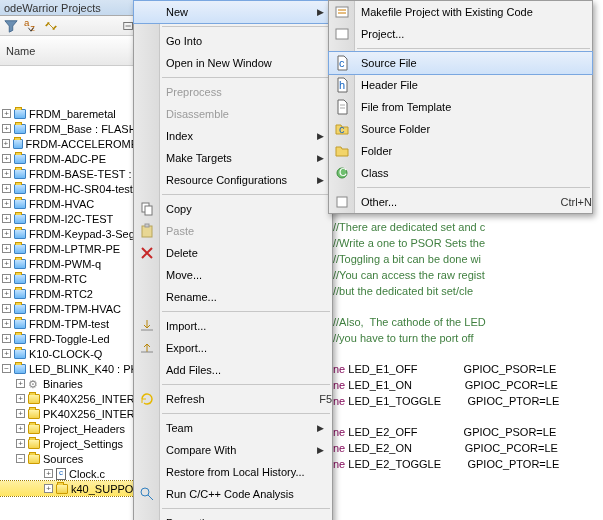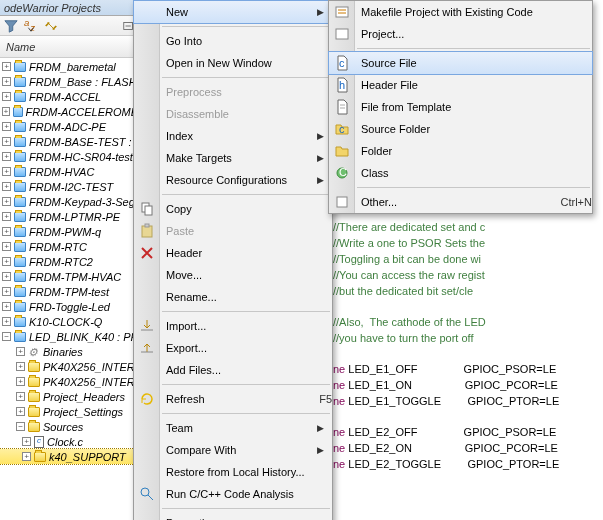--- a/index.html
+++ b/index.html
@@ -1,32 +1,32 @@
 <!DOCTYPE html>
 <html><head>
 <meta charset="utf-8">
 <style>
 * { margin: 0; padding: 0; box-sizing: border-box; font-family: "Segoe UI", Tahoma, sans-serif; font-size: 11px; }
 body { background: #fff; width: 603px; height: 520px; overflow: hidden; position: relative; }
 
 
-.explorer { position: absolute; left: 0; top: 0; width: 161px; height: 520px; border-right: 1px solid #ccc; background: #fff; font-style: italic; }
+.explorer { position: absolute; left: 0; top: 0; width: 161px; height: 520px; border-right: 1px solid #ccc; background: #fff; }
 .panel-header { background: linear-gradient(#d6e4f3, #c5d9ee); height: 16px; display: flex; align-items: center; padding: 0 4px; border-bottom: 1px solid #aaa; }
 .panel-header span { font-weight: normal; color: #333; }
 .panel-header .close-x { margin-left: auto; color: #555; cursor: default; }
 
 .toolbar { height: 20px; background: linear-gradient(#f9f9f9,#ececec); border-bottom: 1px solid #ccc; display: flex; align-items: center; padding: 0 4px; gap: 6px; }
 .toolbar .ico { width: 14px; height: 14px; display: inline-block; }
 
-.col-header { height: 22px; background: linear-gradient(#fefefe,#e9e9e9); border-bottom: 1px solid #ccc; display: flex; align-items: center; padding: 0 6px; color: #333; }
-
-.tree { padding: 1px 0; overflow: hidden; }
+.col-header { height: 30px; background: linear-gradient(#fefefe,#e9e9e9); border-bottom: 1px solid #ccc; display: flex; align-items: center; padding: 0 6px; color: #333; }
+
+.tree { padding: 1px 0; overflow: hidden; margin-top: 39px; }
 .tree-item { display: flex; align-items: center; height: 15px; padding-left: 2px; white-space: nowrap; color: #000; }
 .tree-item.indent1 { padding-left: 16px; }
-.tree-item.indent2 { padding-left: 22px; }
+.tree-item.indent2 { padding-left: 44px; }
 .expander { width: 9px; height: 9px; border: 1px solid #888; background: #fff; color: #555; font-size: 8px; line-height: 7px; text-align: center; margin-right: 3px; }
 .expander.minus::before { content: "−"; }
 .expander.plus::before { content: "+"; }
 .folder-icon { width: 12px; height: 10px; background: linear-gradient(#fff3a6, #f3d34b); border: 1px solid #cc9a00; border-radius: 1px; margin-right: 3px; position: relative; }
 .folder-icon.closed::before { content: ""; position: absolute; top: -3px; left: 0; width: 5px; height: 2px; background: #f3d34b; border: 1px solid #cc9a00; border-bottom: none; }
 .folder-icon.proj { background: linear-gradient(#c2e3ff,#6db8f5); border-color: #3c82c4; }
 .bin-icon { width: 12px; height: 12px; display: inline-block; margin-right: 3px; color: #888; }
 .c-file-icon { width: 10px; height: 12px; background: #fff; border: 1px solid #6a6a6a; margin-right: 3px; position: relative; }
 .c-file-icon::after { content: "c"; position: absolute; font-size: 8px; color: #1565c0; left: 2px; top: -1px; }
 .tree-item.sel { background: linear-gradient(#fff0a0, #ffe565); outline: 1px dotted #a07d00; text-align: center; }
@@ -106,25 +106,20 @@
         <span>FRDM_baremetal</span>
       </div>
       <div class="tree-item">
         <span class="expander plus"></span>
         <span class="folder-icon proj closed"></span>
         <span>FRDM_Base : FLASH</span>
       </div>
       <div class="tree-item">
         <span class="expander plus"></span>
         <span class="folder-icon proj closed"></span>
-        <span>FRDM-ACCEL</span>
-      </div>
-      <div class="tree-item">
-        <span class="expander plus"></span>
-        <span class="folder-icon proj closed"></span>
         <span>FRDM-ACCELEROMETER</span>
       </div>
       <div class="tree-item">
         <span class="expander plus"></span>
         <span class="folder-icon proj closed"></span>
         <span>FRDM-ADC-PE</span>
       </div>
       <div class="tree-item">
         <span class="expander plus"></span>
         <span class="folder-icon proj closed"></span>
@@ -288,21 +283,21 @@
         </svg>
       </span>
       <span>Paste</span>
     </div>
   <div class="ctx-item">
       <span class="ico">
         <svg viewBox="0 0 16 16">
           <path d="M3 3l10 10M13 3L3 13" stroke="#c62828" stroke-width="2"></path>
         </svg>
       </span>
-      <span>Header</span>
+      <span>Delete</span>
     </div>
   <div class="ctx-item">
       <span>Move...</span>
     </div>
   <div class="ctx-item">
       <span>Rename...</span>
     </div>
   <div class="ctx-sep"></div>
   <div class="ctx-item">
       <span class="ico">

